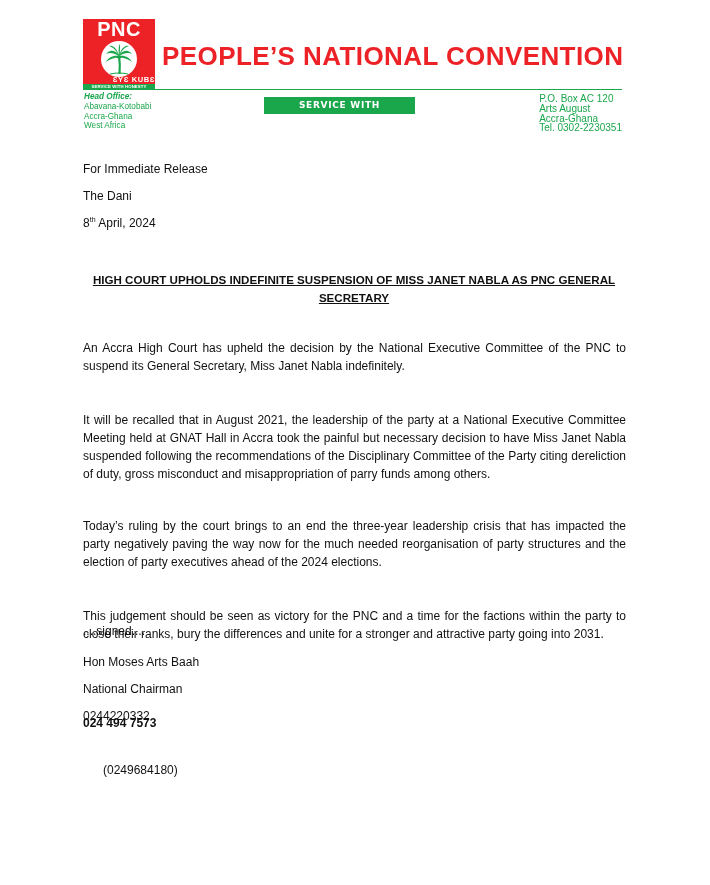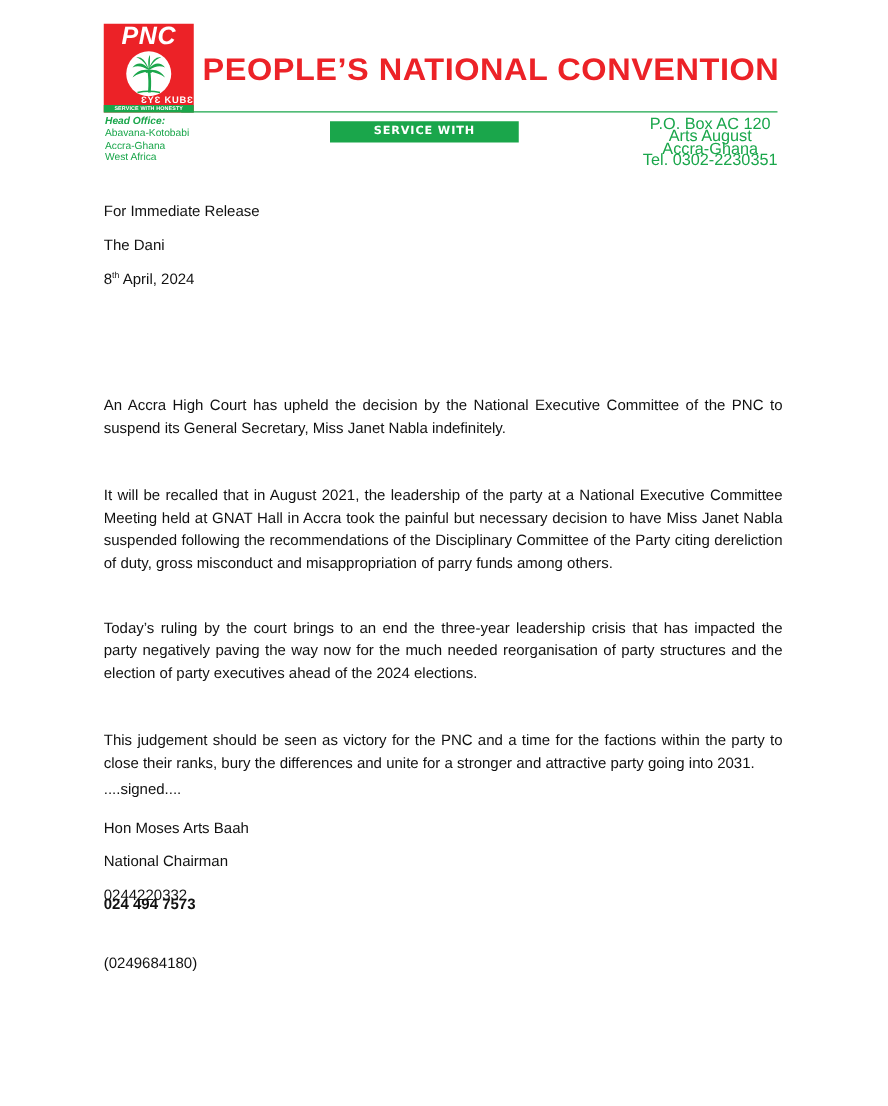--- a/index.html
+++ b/index.html
@@ -9,21 +9,21 @@
     .page { position: absolute; left: 0; top: 0; width: 710px; height: 885px; background: #fff; }
 
     
     .logo {
       position: absolute; left: 83px; top: 19px; width: 72px; height: 71px;
       background: #ec2227;
     }
     .logo-pnc {
       position: absolute; left: 0; top: -1px; width: 72px; text-align: center;
       font-family: "Liberation Sans", sans-serif; font-weight: 900; font-size: 20px;
-      color: #fff; letter-spacing: 0.5px; line-height: 22px; font-style: italic;
+      color: #fff; letter-spacing: 0.5px; line-height: 22px;
     }
     .logo-circle {
       position: absolute; left: 18px; top: 22px; width: 36px; height: 36px;
       border-radius: 50%; background: #fff;
     }
     .logo-circle svg { position: absolute; left: 0; top: 0; }
     .logo-eye {
       position: absolute; left: 0; top: 57px; width: 72px; text-align: right;
       color: #fff; font-size: 7.5px; font-weight: bold; letter-spacing: 0.6px; line-height: 8px;
     }
@@ -45,37 +45,37 @@
       position: absolute; left: 84px; top: 92px; font-size: 8.2px; line-height: 9.8px; color: #1aa64b;
     }
     .head-office .ho-title { font-weight: bold; font-style: italic; }
     .slogan {
       position: absolute; left: 264px; top: 97px; width: 151px; height: 17px;
       background: #1aa64b; color: #fff; font-family: "DejaVu Sans", sans-serif;
       font-size: 9px; font-weight: bold; text-align: center; line-height: 17px;
       letter-spacing: 0.7px;
     }
     .po-box {
-      position: absolute; right: 88px; top: 94px; text-align: center;
-      font-size: 13px; line-height: 9.8px; color: #1aa64b;
+      position: absolute; right: 88px; top: 94px; text-align: left;
+      font-size: 10px; line-height: 9.8px; color: #1aa64b;
     }
 
     
     .text { font-family: "Liberation Sans", sans-serif; font-size: 12px; color: #111; }
     .line { position: absolute; left: 83px; white-space: nowrap; }
     sup { font-size: 7px; vertical-align: super; line-height: 0; }
 
     .headline {
       position: absolute; left: 83px; top: 271px; width: 542px; text-align: center;
       font-weight: bold; font-size: 11.6px; line-height: 18px; text-decoration: underline;
       color: #111;
     }
     .para {
       position: absolute; left: 83px; width: 543px; text-align: justify;
-      font-size: 12px; line-height: 18px; color: #111;
+      font-size: 12px; line-height: 18px; color: #111; margin-top: 24px;
     }
     .para.last-left { text-align-last: left; }
   </style>
 </head>
 <body>
 
 <div class="page">
 
   <div class="logo">
     <div class="logo-pnc">PNC</div>
@@ -116,26 +116,27 @@
     <div>P.O. Box AC 120</div>
     <div>Arts August</div>
     <div>Accra-Ghana</div>
     <div>Tel. 0302-2230351</div>
   </div>
 
   <div class="line text" style="top:162px;">For Immediate Release</div>
   <div class="line text" style="top:189px;">The Dani</div>
   <div class="line text" style="top:216px;"><span>8</span><sup>th</sup><span> April, 2024</span></div>
 
+  <div class="headline">HIGH COURT UPHOLDS INDEFINITE SUSPENSION OF MISS JANET NABLA AS PNC GENERAL SECRETARY</div>
 
   <div class="para last-left" style="top:315px;">An Accra High Court has upheld the decision by the National Executive Committee of the PNC to suspend its General Secretary, Miss Janet Nabla indefinitely.</div>
   <div class="para last-left" style="top:387px;">It will be recalled that in August 2021, the leadership of the party at a National Executive Committee Meeting held at GNAT Hall in Accra took the painful but necessary decision to have Miss Janet Nabla suspended following the recommendations of the Disciplinary Committee of the Party citing dereliction of duty, gross misconduct and misappropriation of parry funds among others.</div>
   <div class="para last-left" style="top:493px;">Today’s ruling by the court brings to an end the three-year leadership crisis that has impacted the party negatively paving the way now for the much needed reorganisation of party structures and the election of party executives ahead of the 2024 elections.</div>
   <div class="para last-left" style="top:583px;">This judgement should be seen as victory for the PNC and a time for the factions within the party to close their ranks, bury the differences and unite for a stronger and attractive party going into 2031.</div>
 
   <div class="line text" style="top:624px;">....signed....</div>
   <div class="line text" style="top:655px;">Hon Moses Arts Baah</div>
   <div class="line text" style="top:682px;">National Chairman</div>
   <div class="line text" style="top:709px;">0244220332</div>
   <div class="line text" style="top:716px;font-weight:bold;">024 494 7573</div>
-  <div class="line text" style="top:763px;">(0249684180)</div>
+  <div class="line text" style="top:763px;margin-left:20px;">(0249684180)</div>
 
 </div>
 
 </body></html>

